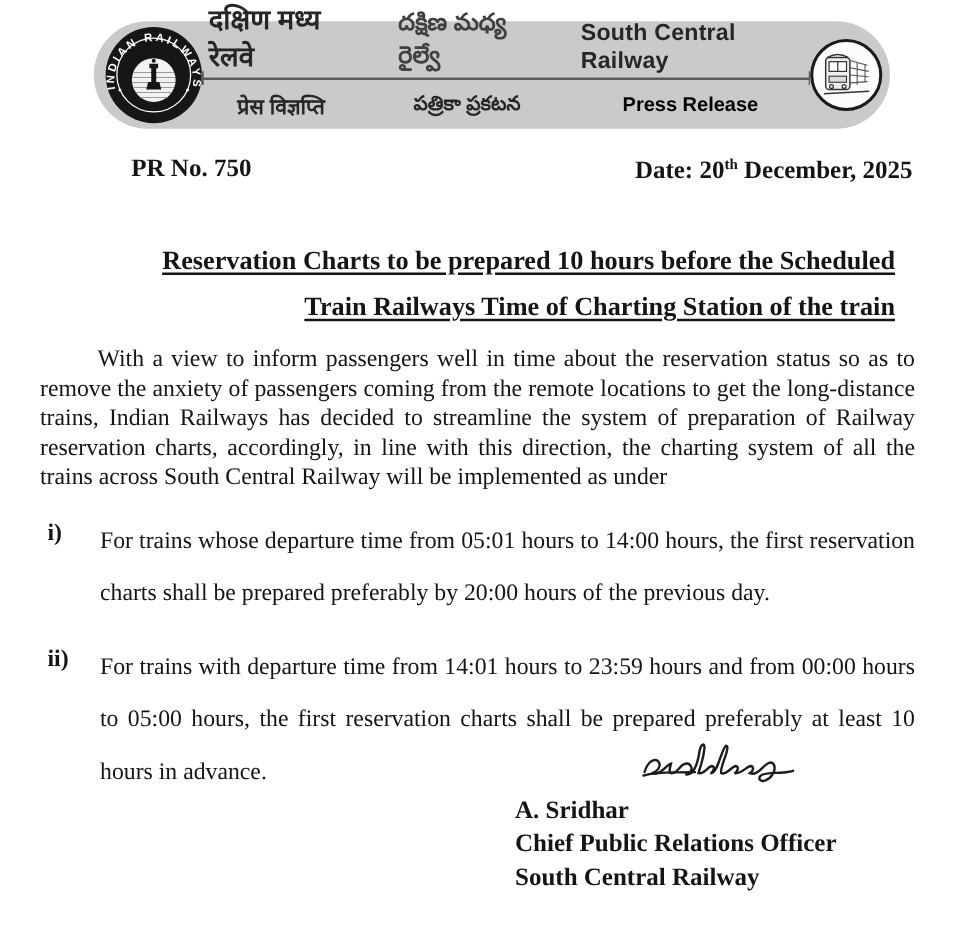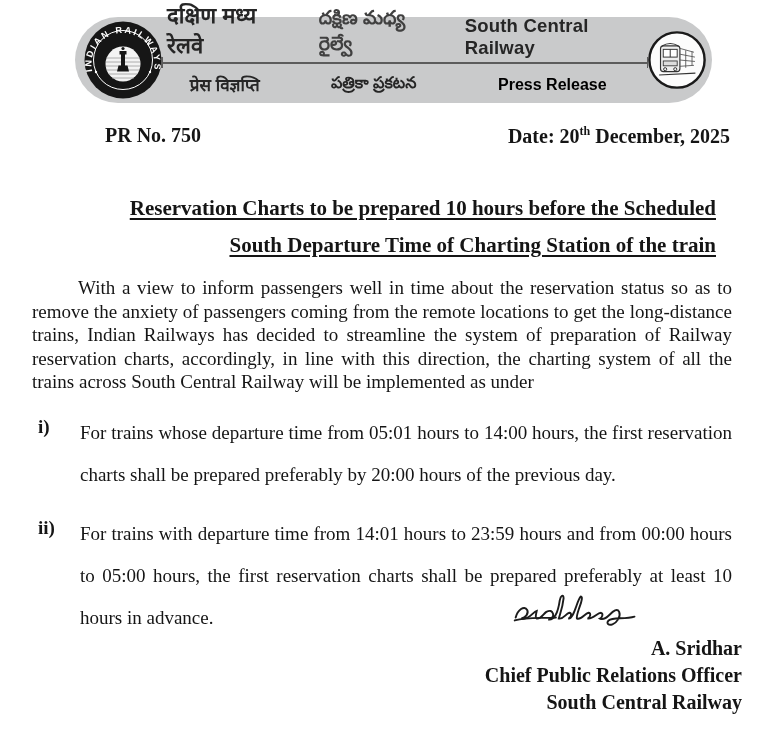--- a/index.html
+++ b/index.html
@@ -125,21 +125,21 @@
     text-align: justify;
     font-size: 19px;
     line-height: 42px;
   }
 
   
   .signature-block {
     position: absolute;
     right: 26px; top: 585px;
     width: 330px;
-    text-align: right;
+    text-align: left;
   }
   .sig-scribble { display: block; margin: 0 auto 4px auto; width: 138px; height: 46px; }
   .sig-lines { font-weight: bold; font-size: 20px; line-height: 27px; }
 </style>
 </head>
 <body>
 
 <div class="page">
 
   <div class="banner">
@@ -196,21 +196,21 @@
     </div>
   </div>
 
   <div class="meta-row">
     <span class="pr-no">PR No. 750</span>
     <span class="date"><span>Date: 20</span><sup>th</sup><span> December, 2025</span></span>
   </div>
 
   <div class="doc-title">
     <div><span class="title-line">Reservation Charts to be prepared 10 hours before the Scheduled</span></div>
-    <div><span class="title-line">South Departure Time of Charting Station of the train</span></div>
+    <div><span class="title-line">Train Railways Time of Charting Station of the train</span></div>
   </div>
 
   <div class="paragraph">With a view to inform passengers well in time about the reservation status so as to remove the anxiety of passengers coming from the remote locations to get the long-distance trains, Indian Railways has decided to streamline the system of preparation of Railway reservation charts, accordingly, in line with this direction, the charting system of all the trains across South Central Railway will be implemented as under</div>
 
   <div class="list-block">
     <div class="list-item">
       <div class="li-label">i)</div>
       <div class="li-text">For trains whose departure time from 05:01 hours to 14:00 hours, the first reservation charts shall be prepared preferably by 20:00 hours of the previous day.</div>
     </div>
     <div class="list-item">

